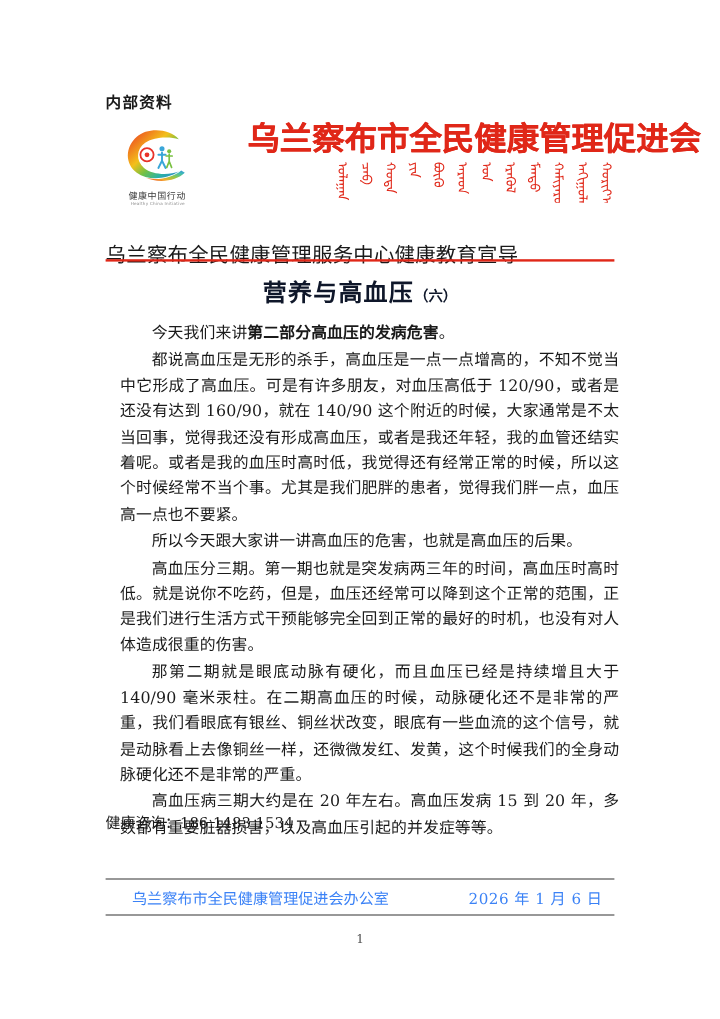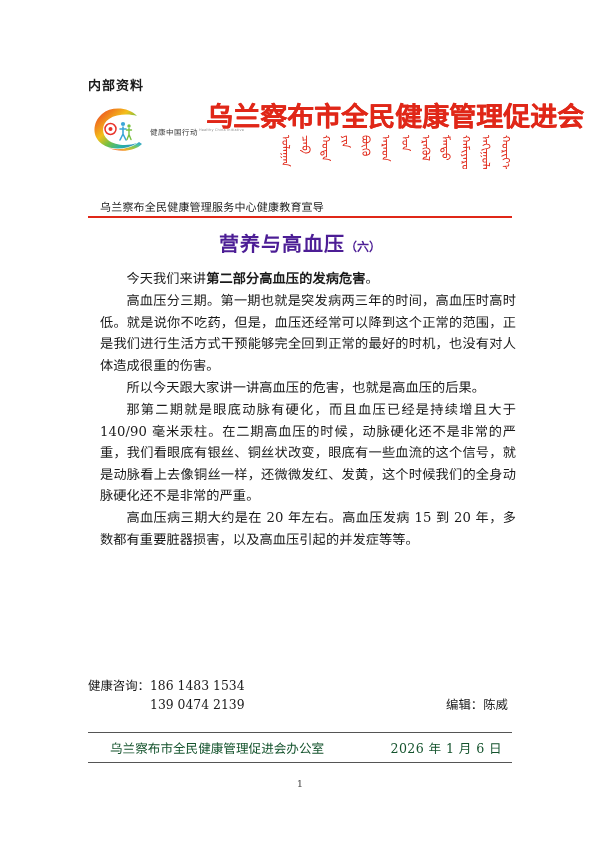--- a/index.html
+++ b/index.html
@@ -44,21 +44,21 @@
     height: 92px;
     display: flex;
     align-items: flex-start;
   }
 
   .logo-block {
     width: 86px;
     flex: 0 0 86px;
     padding-top: 6px;
     display: flex;
-    flex-direction: row;
+    flex-direction: column;
     align-items: center;
   }
   .logo-mark {
     width: 62px;
     height: 48px;
     position: relative;
   }
   .logo-caption-cn {
     margin-top: 3px;
     font-size: 7.5px;
@@ -108,27 +108,27 @@
     line-height: 1;
     color: #e02718;
     font-family: "DejaVu Sans", "Liberation Sans", sans-serif;
     height: 34px;
     overflow: hidden;
   }
 
   
   .subtitle-row {
     position: absolute;
-    left: 100px;
+    left: 88px;
     top: 198px;
     width: 424px;
     display: flex;
     align-items: center;
     justify-content: space-between;
-    font-size: 11px;
+    font-size: 17px;
     font-family: "DejaVu Serif", "Liberation Serif", serif;
     color: #1a1a1a;
     white-space: nowrap;
   }
   .subtitle-left { letter-spacing: 0.2px; }
   .subtitle-right { letter-spacing: 0.4px; padding-right: 2px; }
 
   .red-rule {
     position: absolute;
     left: 88px;
@@ -141,21 +141,21 @@
   
   .article-title {
     position: absolute;
     left: 88px;
     top: 228px;
     width: 424px;
     text-align: center;
     font-size: 20px;
     font-weight: bold;
     letter-spacing: 1px;
-    color: #4c1d95;
+    color: #0f172a;
     font-family: "DejaVu Serif", "Liberation Serif", serif;
   }
   .article-title .suffix {
     font-size: 12px;
     font-weight: bold;
     letter-spacing: 0;
   }
 
   .body-text {
     position: absolute;
@@ -208,21 +208,21 @@
 
   .office-row {
     position: absolute;
     left: 88px;
     top: 738px;
     width: 424px;
     display: flex;
     align-items: baseline;
     font-size: 12.6px;
     font-family: "DejaVu Serif", "Liberation Serif", serif;
-    color: #14532d;
+    color: #3b82f6;
     white-space: nowrap;
   }
   .office-name { padding-left: 22px; }
   .office-date { margin-left: auto; padding-right: 10px; letter-spacing: 0.4px; text-align: right; }
 
   .page-number {
     position: absolute;
     left: 0;
     top: 778px;
     width: 600px;
@@ -301,34 +301,31 @@
   <div class="red-rule"></div>
 
   <div class="article-title">
     <span>营养与高血压</span><span class="suffix">（六）</span>
   </div>
 
   <div class="body-text">
     <p>
       <span>今天我们来讲</span><b>第二部分高血压的发病危害</b><span>。</span>
     </p>
+    <p>都说高血压是无形的杀手，高血压是一点一点增高的，不知不觉当中它形成了高血压。可是有许多朋友，对血压高低于 120/90，或者是还没有达到 160/90，就在 140/90 这个附近的时候，大家通常是不太当回事，觉得我还没有形成高血压，或者是我还年轻，我的血管还结实着呢。或者是我的血压时高时低，我觉得还有经常正常的时候，所以这个时候经常不当个事。尤其是我们肥胖的患者，觉得我们胖一点，血压高一点也不要紧。</p>
+    <p>所以今天跟大家讲一讲高血压的危害，也就是高血压的后果。</p>
     <p>高血压分三期。第一期也就是突发病两三年的时间，高血压时高时低。就是说你不吃药，但是，血压还经常可以降到这个正常的范围，正是我们进行生活方式干预能够完全回到正常的最好的时机，也没有对人体造成很重的伤害。</p>
-    <p>所以今天跟大家讲一讲高血压的危害，也就是高血压的后果。</p>
     <p>那第二期就是眼底动脉有硬化，而且血压已经是持续增且大于 140/90 毫米汞柱。在二期高血压的时候，动脉硬化还不是非常的严重，我们看眼底有银丝、铜丝状改变，眼底有一些血流的这个信号，就是动脉看上去像铜丝一样，还微微发红、发黄，这个时候我们的全身动脉硬化还不是非常的严重。</p>
     <p>高血压病三期大约是在 20 年左右。高血压发病 15 到 20 年，多数都有重要脏器损害，以及高血压引起的并发症等等。</p>
   </div>
 
   <div class="contact-block">
     <div class="contact-row">
       <span class="contact-left"><span>健康咨询：</span><span>186 1483 1534</span></span>
     </div>
-    <div class="contact-row">
-      <span class="contact-left"><span class="phone-indent">139 0474 2139</span></span>
-      <span class="contact-right"><span>编辑：</span><span>陈威</span></span>
-    </div>
   </div>
 
   <div class="gray-rule"></div>
   <div class="office-row">
     <span class="office-name">乌兰察布市全民健康管理促进会办公室</span>
     <span class="office-date">2026 年 1 月 6 日</span>
   </div>
   <div class="gray-rule bottom"></div>
 
   <div class="page-number">1</div>

